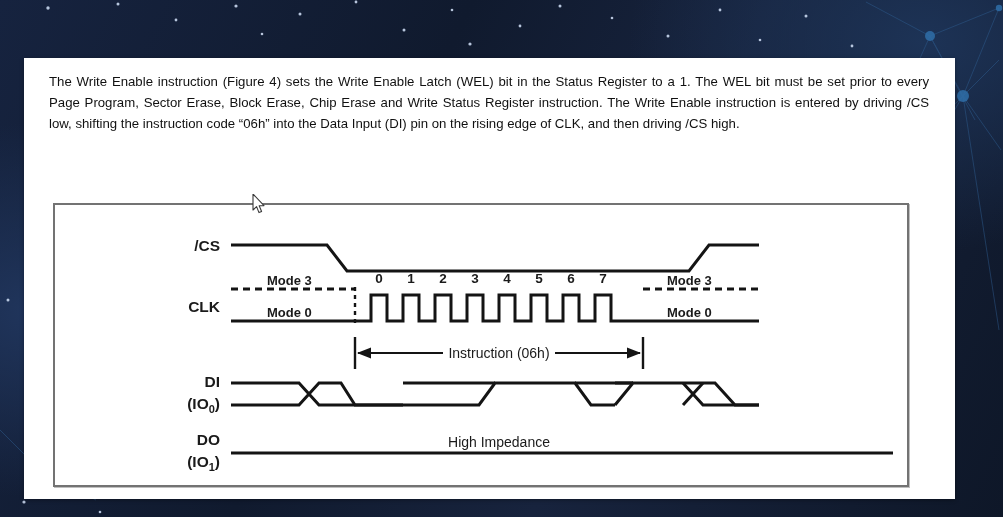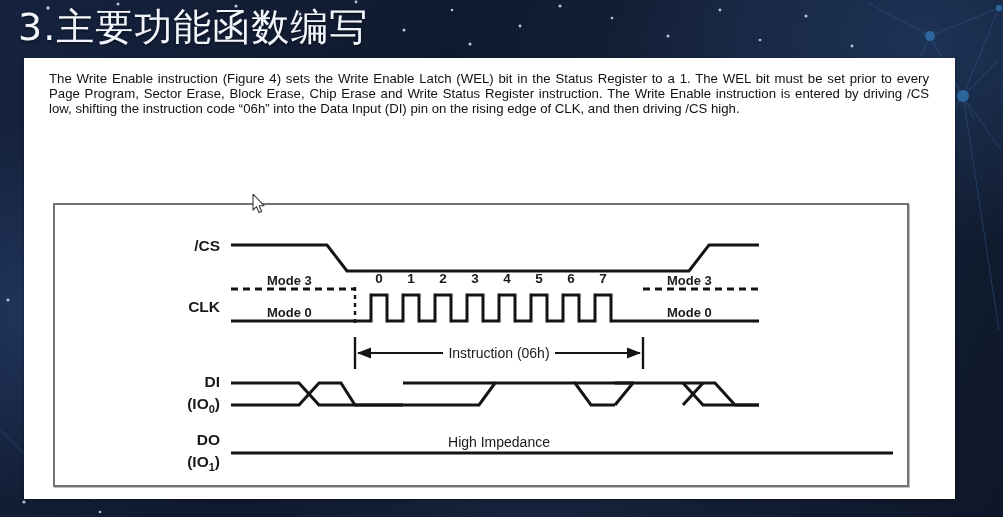--- a/index.html
+++ b/index.html
@@ -32,21 +32,21 @@
   
   #card{
     position:absolute;left:24px;top:58px;width:931px;height:441px;
     background:#ffffff;
     box-shadow:0 1px 4px rgba(0,0,0,.35);
   }
   #para{
     position:absolute;left:25px;top:13px;width:880px;
     color:#111;
     font-size:13.2px;
-    line-height:15px;
+    line-height:21px;
     text-align:justify;
     font-family:"Liberation Sans",sans-serif;
   }
   #para p{margin:0;}
 
   
   #figbox{
     position:absolute;left:29px;top:145px;width:852px;height:280px;
     border:2px solid #737373;
     background:#fff;
@@ -102,21 +102,20 @@
       <circle cx="720" cy="10" r="1.4"></circle>
       <circle cx="760" cy="40" r="1.3"></circle>
       <circle cx="806" cy="16" r="1.5"></circle>
       <circle cx="852" cy="46" r="1.4"></circle>
       <circle cx="24" cy="502" r="1.6"></circle>
       <circle cx="100" cy="512" r="1.3"></circle>
       <circle cx="8" cy="300" r="1.5"></circle>
     </g>
   </svg>
 
-  <div id="title">3.主要功能函数编写</div>
 
   <div id="card">
 
     <div id="para">
       <p>The Write Enable instruction (Figure 4) sets the Write Enable Latch (WEL) bit in the Status Register to a 1. The WEL bit must be set prior to every Page Program, Sector Erase, Block Erase, Chip Erase and Write Status Register instruction. The Write Enable instruction is entered by driving /CS low, shifting the instruction code “06h” into the Data Input (DI) pin on the rising edge of CLK, and then driving /CS high.</p>
     </div>
 
     <div id="figbox">
       <svg id="fig" viewBox="0 0 852 280" xmlns="http://www.w3.org/2000/svg">
 

